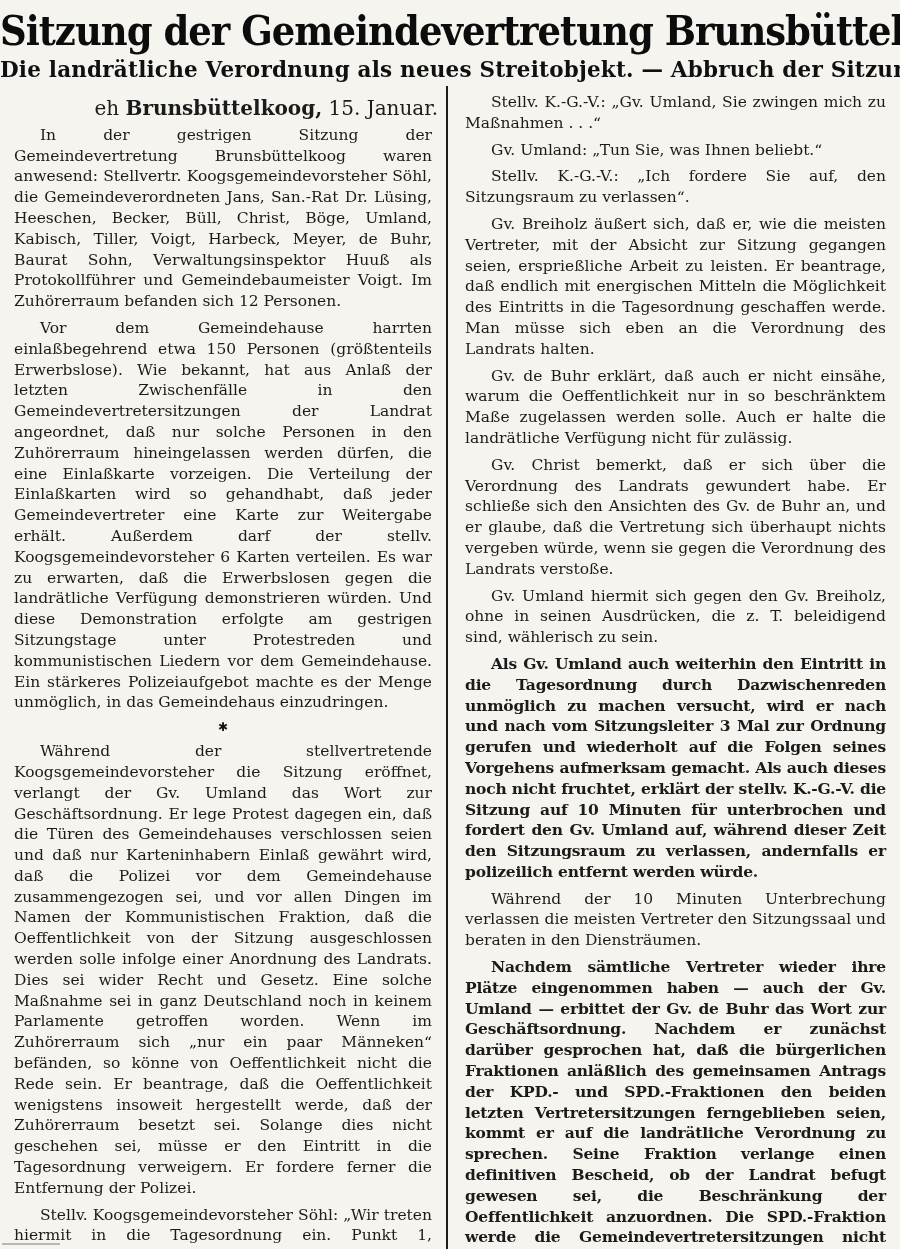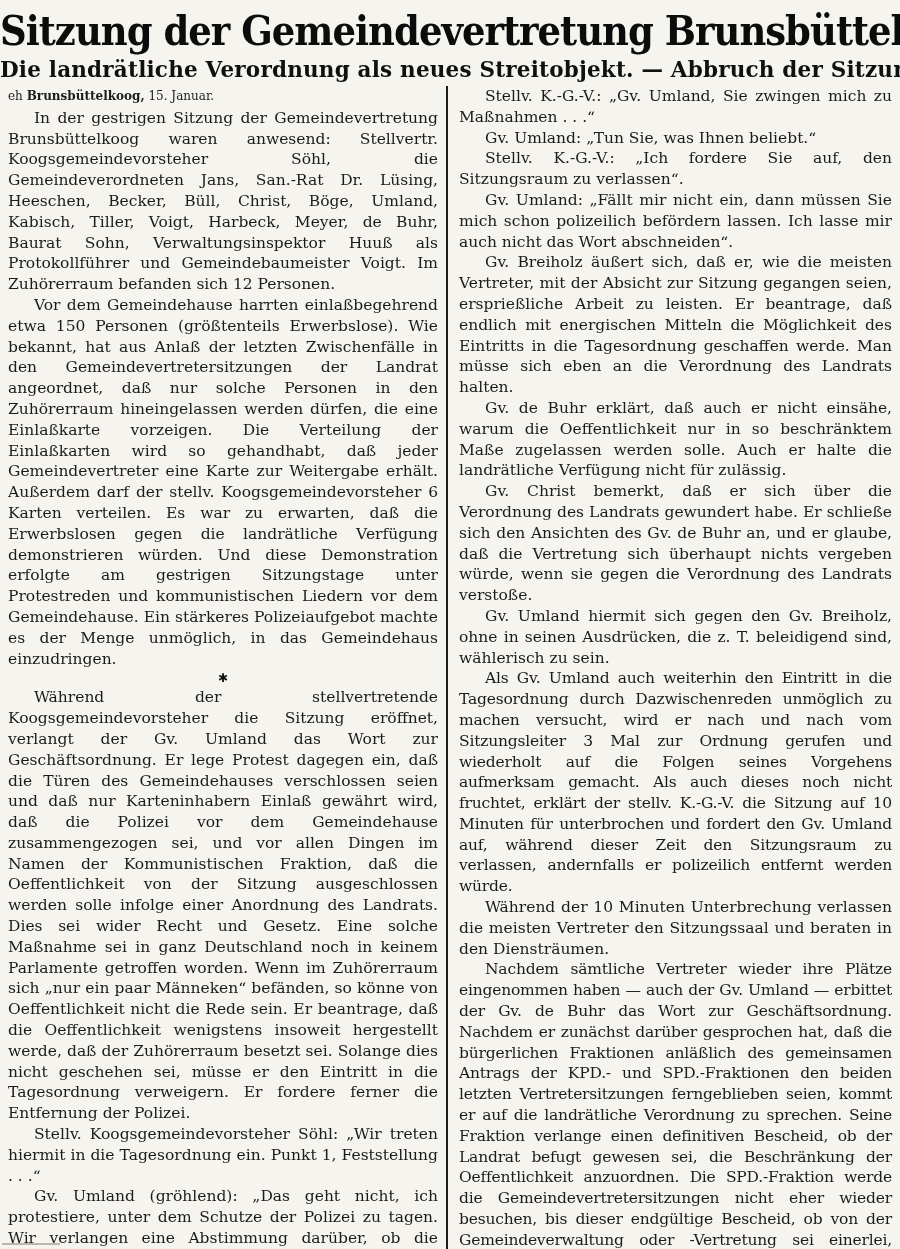--- a/index.html
+++ b/index.html
@@ -35,27 +35,27 @@
     text-align:justify;
   }
   .col-left{left:8px;width:430px;}
   .col-right{left:459px;width:433px;}
   .vdivider{
     position:absolute;
     left:446px;top:86px;bottom:0;
     width:2px;background:#1c1c1c;
   }
   .dateline{
-    text-align:left;
-    font-size:12px;
-    margin:0 0 1px 0;
+    text-align:right;
+    font-size:20px;
+    margin:12px 0 1px 0;
   }
   .dateline .dl-place{font-weight:bold;}
-  p.para{margin:0;text-indent:26px;}
-  p.para.b{font-weight:normal;letter-spacing:-0.2px;}
+  p.para{margin:6px;text-indent:26px;}
+  p.para.b{font-weight:bold;letter-spacing:-0.2px;}
   .star{
     text-align:center;text-indent:0;
     font-size:12px;line-height:16px;
     margin:1px 0 1px 0;
     color:#111;
   }
   .bottom-rule{
     position:absolute;left:2px;bottom:4px;
     width:58px;height:2px;background:#b9b7b0;
   }
@@ -78,21 +78,20 @@
     <p class="para">Während der stellvertretende Koogsgemeindevorsteher die Sitzung eröffnet, verlangt der Gv. Umland das Wort zur Geschäftsordnung. Er lege Protest dagegen ein, daß die Türen des Gemeindehauses verschlossen seien und daß nur Karteninhabern Einlaß gewährt wird, daß die Polizei vor dem Gemeindehause zusammengezogen sei, und vor allen Dingen im Namen der Kommunistischen Fraktion, daß die Oeffentlichkeit von der Sitzung ausgeschlossen werden solle infolge einer Anordnung des Landrats. Dies sei wider Recht und Gesetz. Eine solche Maßnahme sei in ganz Deutschland noch in keinem Parlamente getroffen worden. Wenn im Zuhörerraum sich „nur ein paar Männeken“ befänden, so könne von Oeffentlichkeit nicht die Rede sein. Er beantrage, daß die Oeffentlichkeit wenigstens insoweit hergestellt werde, daß der Zuhörerraum besetzt sei. Solange dies nicht geschehen sei, müsse er den Eintritt in die Tagesordnung verweigern. Er fordere ferner die Entfernung der Polizei.</p>
     <p class="para">Stellv. Koogsgemeindevorsteher Söhl: „Wir treten hiermit in die Tagesordnung ein. Punkt 1, Feststellung . . .“</p>
     <p class="para">Gv. Umland (gröhlend): „Das geht nicht, ich protestiere, unter dem Schutze der Polizei zu tagen. Wir verlangen eine Abstimmung darüber, ob die Vertretung für oder gegen den Ausschluß der Oeffentlichkeit ist.“</p>
 
   </div>
 
   <div class="col col-right">
     <p class="para">Stellv. K.-G.-V.: „Gv. Umland, Sie zwingen mich zu Maßnahmen . . .“</p>
     <p class="para">Gv. Umland: „Tun Sie, was Ihnen beliebt.“</p>
     <p class="para">Stellv. K.-G.-V.: „Ich fordere Sie auf, den Sitzungsraum zu verlassen“.</p>
-    <p class="para">Gv. Umland: „Fällt mir nicht ein, dann müssen Sie mich schon polizeilich befördern lassen. Ich lasse mir auch nicht das Wort abschneiden“.</p>
     <p class="para">Gv. Breiholz äußert sich, daß er, wie die meisten Vertreter, mit der Absicht zur Sitzung gegangen seien, ersprießliche Arbeit zu leisten. Er beantrage, daß endlich mit energischen Mitteln die Möglichkeit des Eintritts in die Tagesordnung geschaffen werde. Man müsse sich eben an die Verordnung des Landrats halten.</p>
     <p class="para">Gv. de Buhr erklärt, daß auch er nicht einsähe, warum die Oeffentlichkeit nur in so beschränktem Maße zugelassen werden solle. Auch er halte die landrätliche Verfügung nicht für zulässig.</p>
     <p class="para">Gv. Christ bemerkt, daß er sich über die Verordnung des Landrats gewundert habe. Er schließe sich den Ansichten des Gv. de Buhr an, und er glaube, daß die Vertretung sich überhaupt nichts vergeben würde, wenn sie gegen die Verordnung des Landrats verstoße.</p>
     <p class="para">Gv. Umland hiermit sich gegen den Gv. Breiholz, ohne in seinen Ausdrücken, die z. T. beleidigend sind, wählerisch zu sein.</p>
     <p class="para b">Als Gv. Umland auch weiterhin den Eintritt in die Tagesordnung durch Dazwischenreden unmöglich zu machen versucht, wird er nach und nach vom Sitzungsleiter 3 Mal zur Ordnung gerufen und wiederholt auf die Folgen seines Vorgehens aufmerksam gemacht. Als auch dieses noch nicht fruchtet, erklärt der stellv. K.-G.-V. die Sitzung auf 10 Minuten für unterbrochen und fordert den Gv. Umland auf, während dieser Zeit den Sitzungsraum zu verlassen, andernfalls er polizeilich entfernt werden würde.</p>
     <p class="para">Während der 10 Minuten Unterbrechung verlassen die meisten Vertreter den Sitzungssaal und beraten in den Diensträumen.</p>
     <p class="para b">Nachdem sämtliche Vertreter wieder ihre Plätze eingenommen haben — auch der Gv. Umland — erbittet der Gv. de Buhr das Wort zur Geschäftsordnung. Nachdem er zunächst darüber gesprochen hat, daß die bürgerlichen Fraktionen anläßlich des gemeinsamen Antrags der KPD.- und SPD.-Fraktionen den beiden letzten Vertretersitzungen ferngeblieben seien, kommt er auf die landrätliche Verordnung zu sprechen. Seine Fraktion verlange einen definitiven Bescheid, ob der Landrat befugt gewesen sei, die Beschränkung der Oeffentlichkeit anzuordnen. Die SPD.-Fraktion werde die Gemeindevertretersitzungen nicht eher wieder besuchen, bis dieser endgültige Bescheid, ob von der Gemeindeverwaltung oder -Vertretung sei einerlei, vorliege. Zum Zeichen des Protestes verlasse seine Fraktion jetzt die heutige Sitzung.</p>
 
   </div>
 

